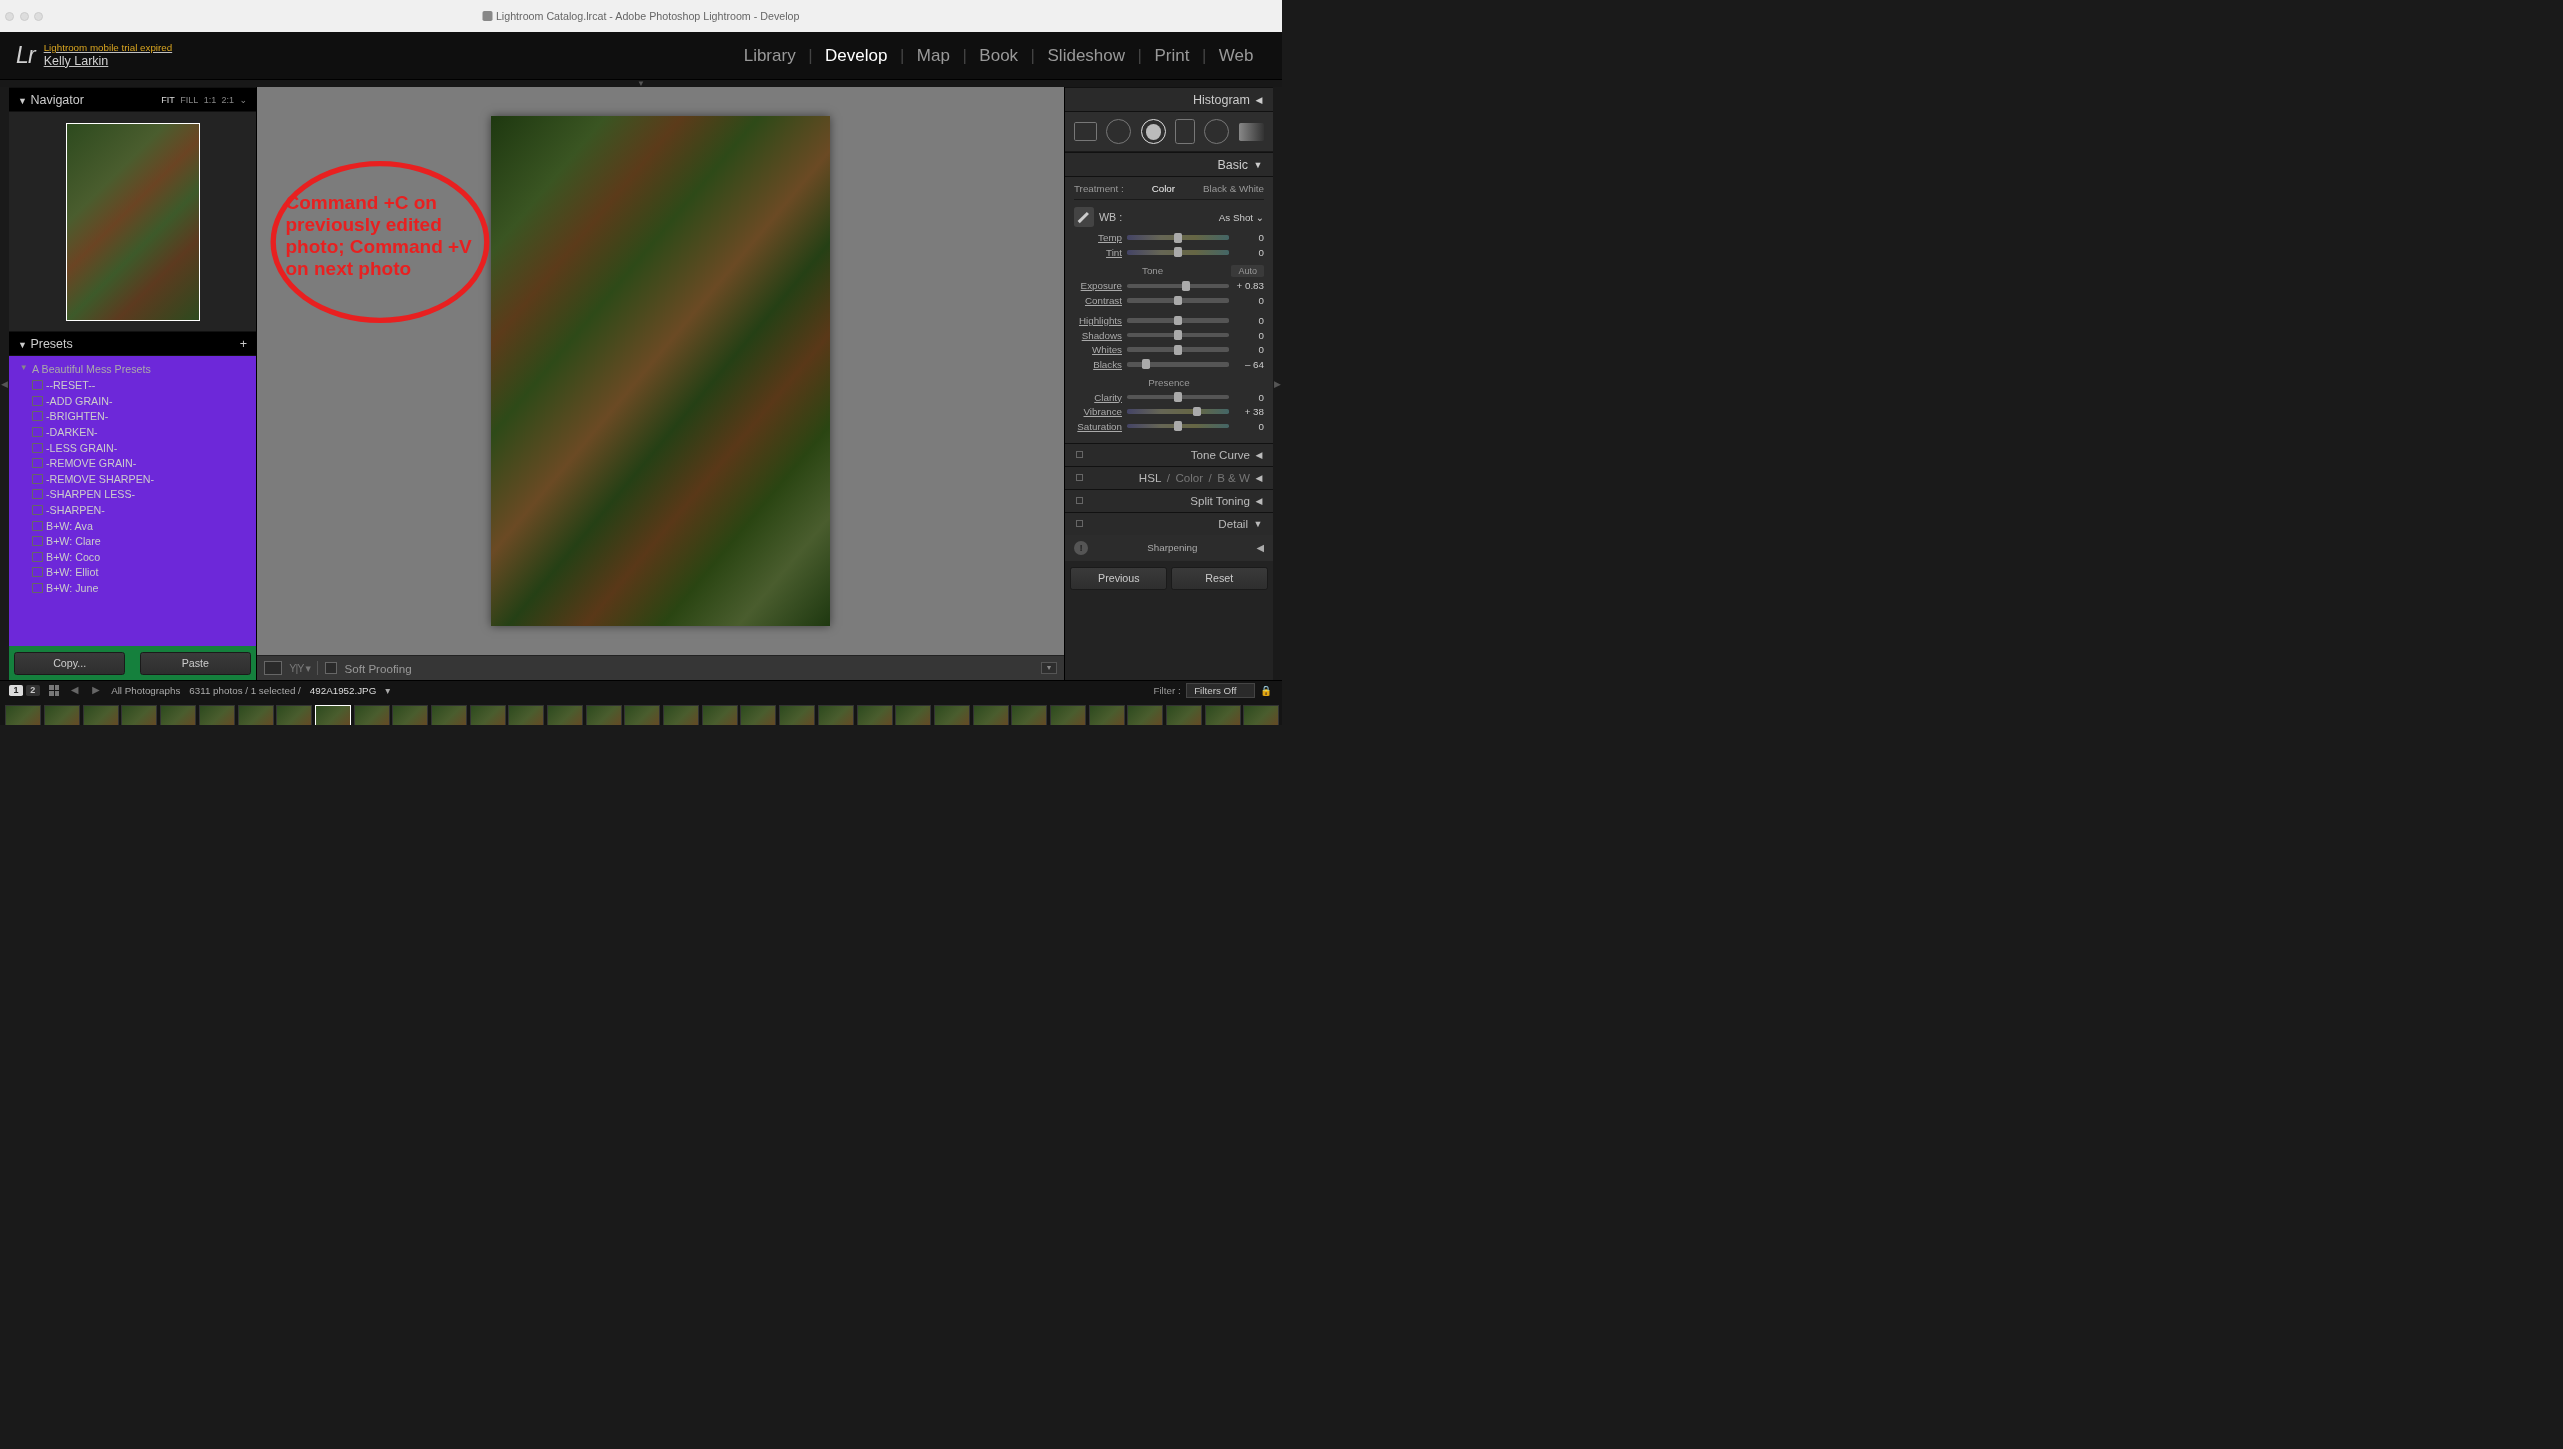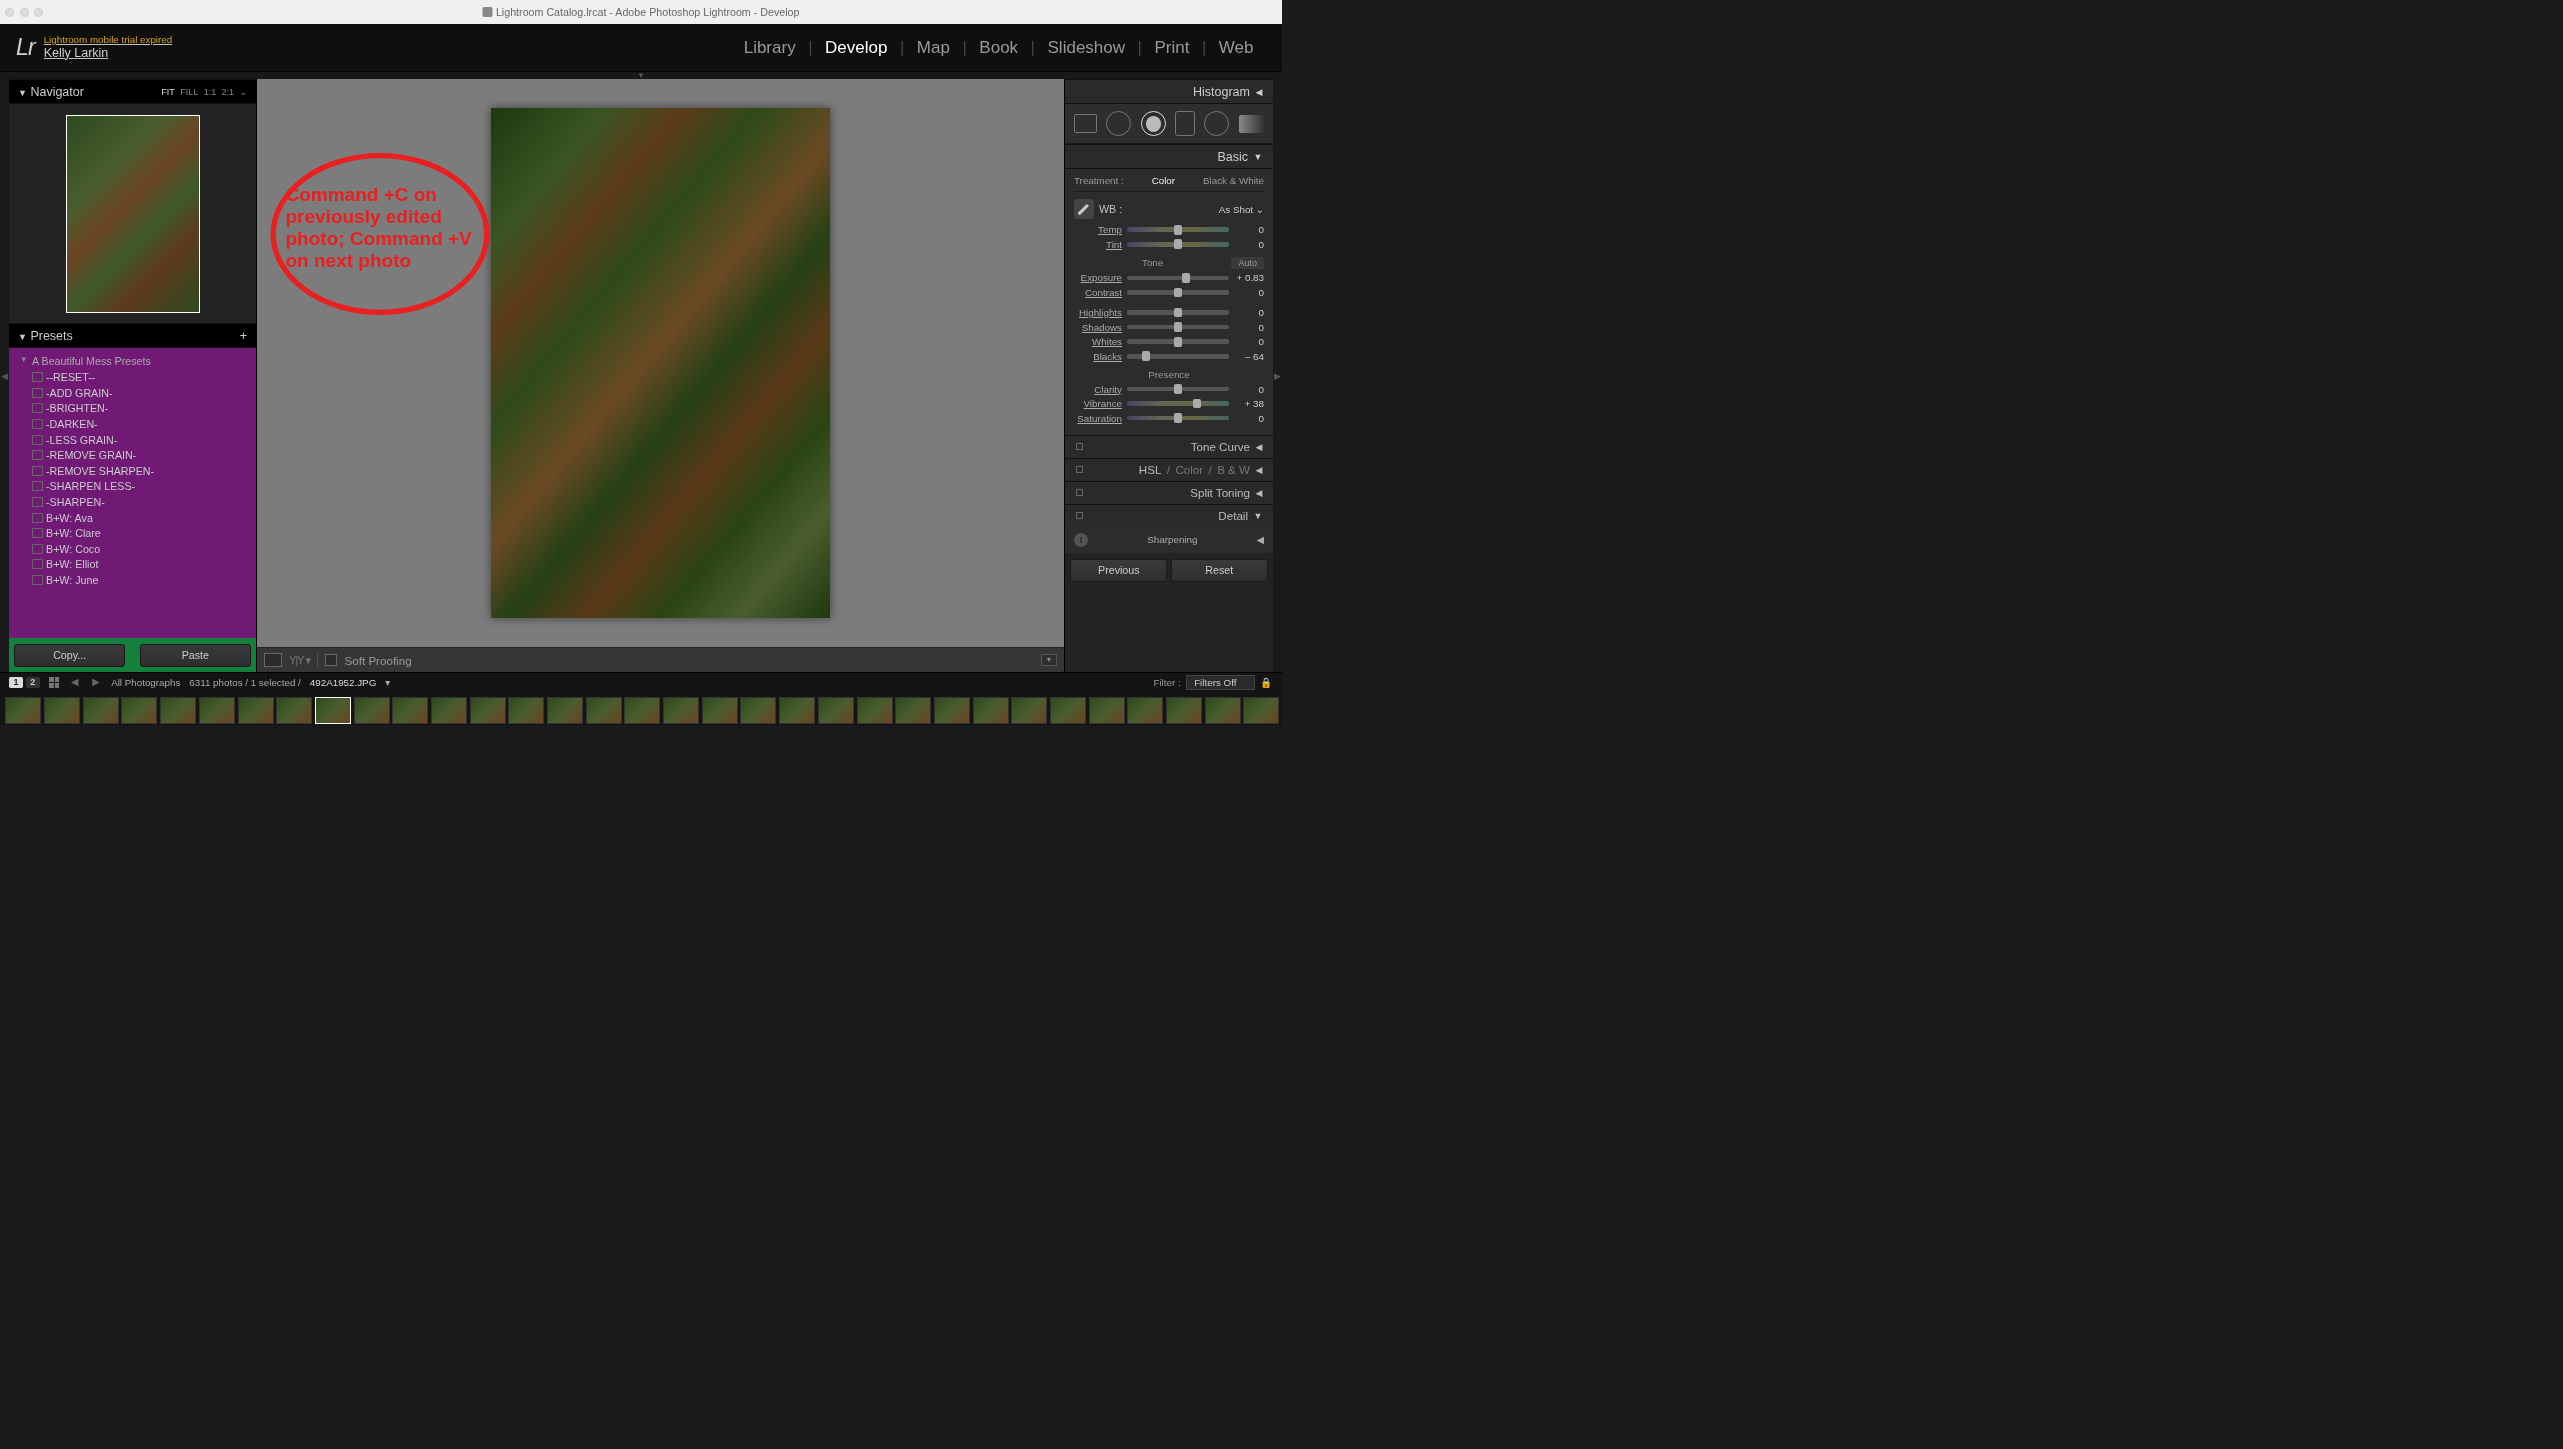--- a/index.html
+++ b/index.html
@@ -1,17 +1,17 @@
 <!DOCTYPE html>
 <html style="font-size:14.3px"><head>
 <meta charset="utf-8">
 <style>
 * { margin: 0; padding: 0; box-sizing: border-box; font-family: "Helvetica Neue", Arial, sans-serif; }
 body { background: #1a1a1a; color: #c0c0c0; font-size: 11.6px; overflow: hidden; width: 1282px; height: 725px; }
-.titlebar { height: 24px; background: #f0f0f0; display: flex; align-items: center; padding: 0 5.4px; position: relative; }
+.titlebar { height: 32px; background: #f0f0f0; display: flex; align-items: center; padding: 0 5.4px; position: relative; }
 .tb-dots { display: flex; gap: 5.4px; }
 .tb-dot { width: 9px; height: 9px; border-radius: 50%; background: #ddd; border: 0.9px solid #ccc; }
 .tb-title { position: absolute; left: 50%; transform: translateX(-50%); color: #666; font-size: 10.7px; display:flex; align-items:center; gap:3.6px;}
 .tb-icon{width:9.8px;height:9.8px;background:#888;border-radius:1.8px;}
 .header { height: 48px; background: #0f0f0f; display: flex; align-items: center; justify-content: space-between; padding: 0 16px; border-bottom:0.9px solid #000;}
 .brand { display: flex; align-items: center; gap: 9px; }
 .logo { font-size: 23px; font-weight: 300; color: #d0d0d0; font-style: italic; letter-spacing:-0.9px;}
 .brand-text { display: flex; flex-direction: column; font-size: 10.7px; line-height: 1.2; text-decoration: underline;}
 .trial { color: #d9a520; font-size: 9.8px;}
 .user { color: #d0d0d0; font-size: 12.5px;}
@@ -23,21 +23,21 @@
 .main { display: flex; height: 593px; }
 .left { width: 248px; background: #232323; display: flex; flex-direction: column; border-right: 0.9px solid #000;}
 .right { width: 209px; background: #232323; display: flex; flex-direction: column; border-left:0.9px solid #000;}
 .center { flex: 1; background: #7c7c7c; display: flex; flex-direction: column; position: relative; }
 .panel-hdr { background: #000000; padding: 4.5px 9px; display: flex; align-items: center; justify-content: space-between; font-size: 12.5px; color: #ccc; border-top:0.9px solid #111;border-bottom:0.9px solid #111;}
 .panel-hdr .tri { font-size: 9px; }
 .nav-zoom { font-size: 9px; color: #888; display:flex; gap:5.4px;}
 .nav-zoom .sel{color:#ddd;}
 .nav-preview { padding: 10.7px; display: flex; justify-content: center; background:#232323;}
 .nav-img { width: 134px; height: 198px; border: 0.9px solid #fff; background: linear-gradient(135deg,#2d4a1e 0%,#4a5d2e 30%,#6b4423 45%,#3d5a2a 60%,#5d3a1f 75%,#2d4a1e 100%); }
-.presets-body { flex: 1; overflow-y: auto; background: #701a75; padding: 3.6px 0;}
+.presets-body { flex: 1; overflow-y: auto; background: #6d28d9; padding: 3.6px 0;}
 .preset-folder { padding: 2.7px 9px 2.7px 23px; font-size: 10.7px; color: #aaa; position:relative;}
 .preset-folder::before{content:"▼";position:absolute;left:10.7px;font-size:8px;color:#888;}
 .preset-item { padding: 1.8px 9px 1.8px 37px; font-size: 10.7px; color: #ccc; display: flex; align-items: center; gap: 5.4px; position:relative;}
 .preset-item::before{content:"";position:absolute;left:23px;width:9px;height:8px;border:0.9px solid #666;border-radius:0.9px;}
 .left-btns { display: flex; gap: 15px; padding: 5.4px; background:#15803d;}
 .btn { flex: 1; background: linear-gradient(#3a3a3a,#2e2e2e); border: 0.9px solid #1a1a1a; color: #ccc; padding: 4.5px; font-size: 10.7px; cursor: pointer; border-radius:2.7px;}
 .center-canvas { flex: 1; display: flex; align-items: center; justify-content: center; position: relative; }
 .photo { width: 339px; height: 510px; background: linear-gradient(130deg,#1e3810 0%,#3a5522 15%,#5c3b1a 25%,#2e4a18 35%,#6b4a24 48%,#254015 58%,#5a3818 68%,#2a4512 78%,#4a5d2e 88%,#1e3810 100%); box-shadow: 0 0 9px rgba(0,0,0,0.5);}
 .annotation { position: absolute; left: 7.1px; top: 66px; }
 .anno-text { color: #e82020; font-weight: bold; font-size: 19px; line-height: 1.15; position: absolute; left: 21.4px; top: 39px; width: 187px;}

